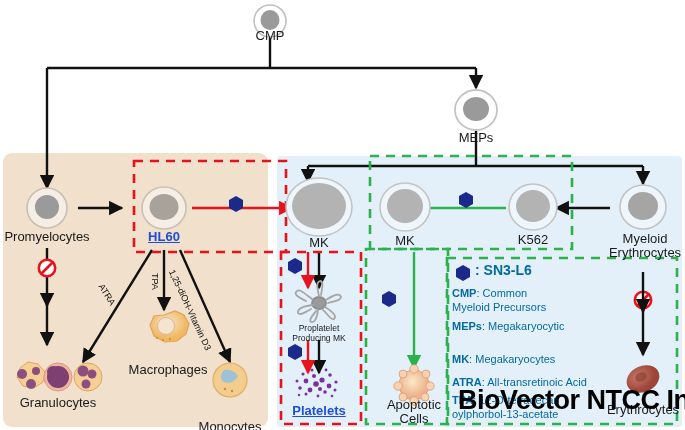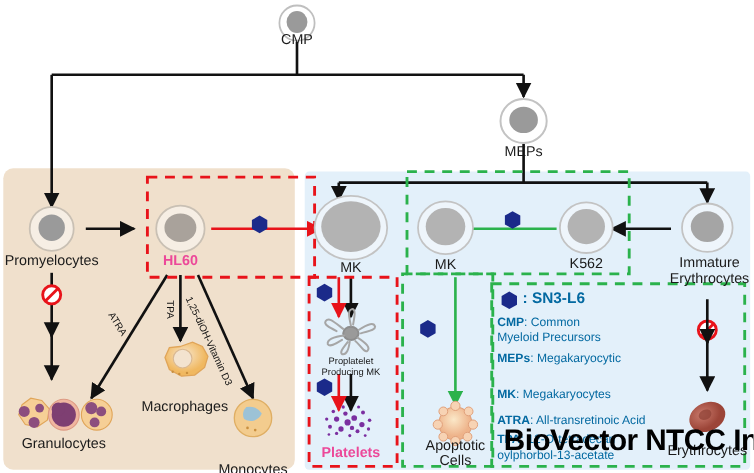--- a/index.html
+++ b/index.html
@@ -2,21 +2,21 @@
 <html><head>
 <meta charset="utf-8">
 <style>
   html,body{margin:0;padding:0;background:#fff;}
   body{width:685px;height:430px;position:relative;overflow:hidden;
        font-family:"Liberation Sans","DejaVu Sans",sans-serif;}
   #stage{position:absolute;left:0;top:0;width:685px;height:429px;}
   #svgroot{position:absolute;left:0;top:0;}
   .lbl{position:absolute;font-size:13px;color:#1a1a1a;white-space:nowrap;line-height:1.05;}
   .lbl.c{transform:translateX(-50%);text-align:center;}
-  .red{color:#ec4899;font-weight:bold;}
+  .red{color:#1d4ed8;font-weight:bold;text-decoration:underline;}
   .small{font-size:8.5px;}
   .wm{position:absolute;font-weight:bold;color:#000;font-size:27px;
       letter-spacing:-0.5px;white-space:nowrap;}
   .legtxt{position:absolute;font-size:11px;color:#0369a1;line-height:13.5px;white-space:nowrap;}
   .legtxt b{font-weight:bold;}
   .rot{position:absolute;font-size:9px;color:#111;white-space:nowrap;
        transform-origin:left top;}
 </style>
 </head>
 <body>
@@ -239,21 +239,21 @@
 <div class="lbl c" style="left:270px;top:29px;">CMP</div>
 <div class="lbl c" style="left:476px;top:131px;">MEPs</div>
 <div class="lbl c" style="left:47px;top:230px;">Promyelocytes</div>
 <div class="lbl c red" style="left:164px;top:230px;">HL60</div>
 <div class="lbl c" style="left:58px;top:396px;">Granulocytes</div>
 <div class="lbl c" style="left:168px;top:363px;">Macrophages</div>
 <div class="lbl c" style="left:230px;top:399px;margin-top:21px;">Monocytes</div>
 <div class="lbl c" style="left:319px;top:236px;">MK</div>
 <div class="lbl c" style="left:405px;top:234px;">MK</div>
 <div class="lbl c" style="left:533px;top:233px;">K562</div>
-<div class="lbl c" style="left:645px;top:232px;">Immature</div>
+<div class="lbl c" style="left:645px;top:232px;">Myeloid</div>
 <div class="lbl c" style="left:645px;top:246px;">Erythrocytes</div>
 <div class="lbl c small" style="left:319px;top:324px;">Proplatelet</div>
 <div class="lbl c small" style="left:319px;top:334px;">Producing MK</div>
 <div class="lbl c red" style="left:319px;top:404px;">Platelets</div>
 <div class="lbl c" style="left:414px;top:398px;">Apoptotic</div>
 <div class="lbl c" style="left:414px;top:412px;">Cells</div>
 <div class="lbl c" style="left:643px;top:403px;">Erythrocytes</div>
 
 <div class="rot" style="left:105px;top:282px;transform:rotate(58deg);">ATRA</div>
 <div class="rot" style="left:160px;top:273px;transform:rotate(90deg);">TPA</div>

